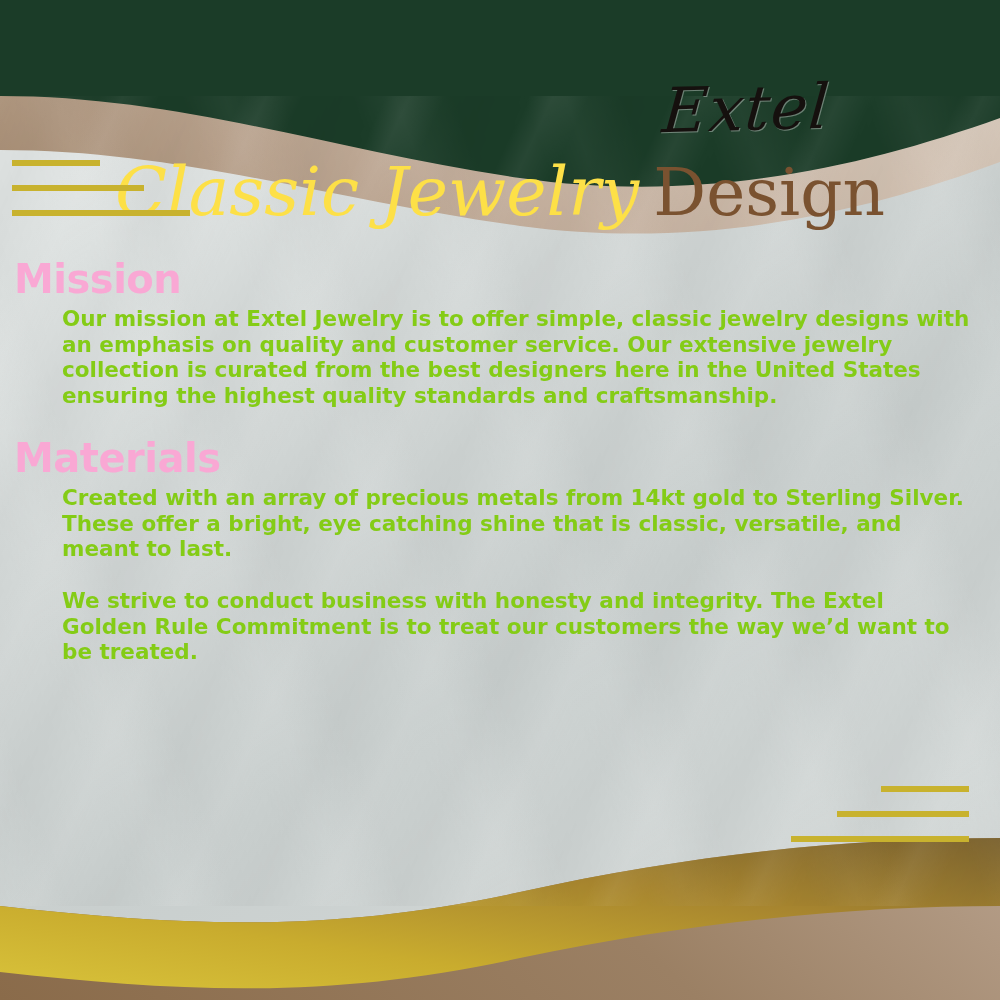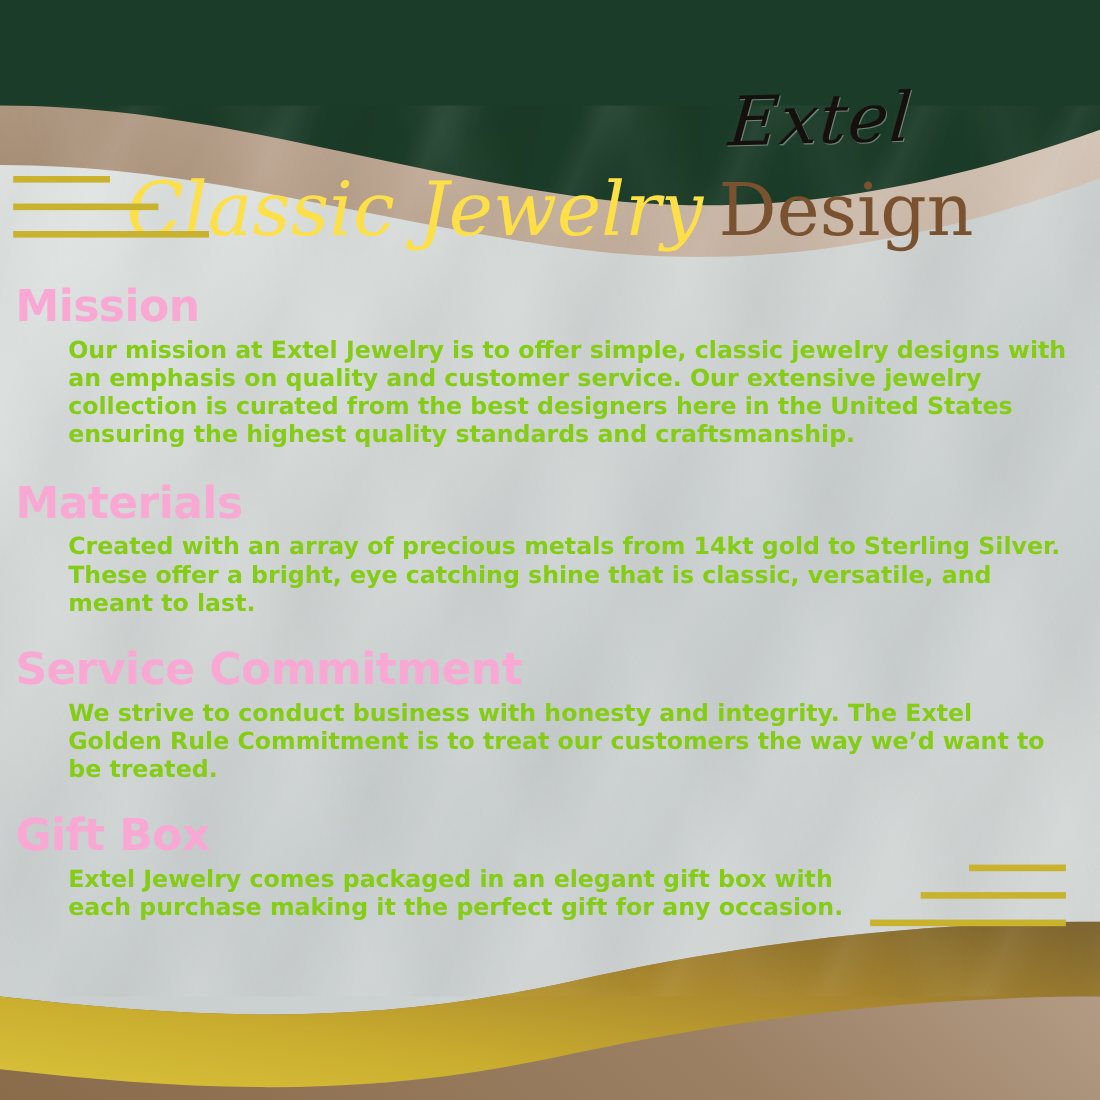--- a/index.html
+++ b/index.html
@@ -217,23 +217,18 @@
       <h2 class="sec-head">Mission</h2>
       <p class="sec-body">Our mission at Extel Jewelry is to offer simple, classic jewelry designs with an emphasis on quality and customer service. Our extensive jewelry collection is curated from the best designers here in the United States ensuring the highest quality standards and craftsmanship.</p>
     </div>
 
     <div class="section" id="sec-materials">
       <h2 class="sec-head">Materials</h2>
       <p class="sec-body">Created with an array of precious metals from 14kt gold to Sterling Silver. These offer a bright, eye catching shine that is classic, versatile, and meant to last.</p>
     </div>
 
     <div class="section" id="sec-service">
-      <h2 class="sec-head">Service Commitment</h2>
       <p class="sec-body">We strive to conduct business with honesty and integrity. The Extel Golden Rule Commitment is to treat our customers the way we’d want to be treated.</p>
     </div>
 
-    <div class="section" id="sec-giftbox">
-      <h2 class="sec-head">Gift Box</h2>
-      <p class="sec-body">Extel Jewelry comes packaged in an elegant gift box with each purchase making it the perfect gift for any occasion.</p>
-    </div>
 
   </div>
 </div>
 
 </body></html>

